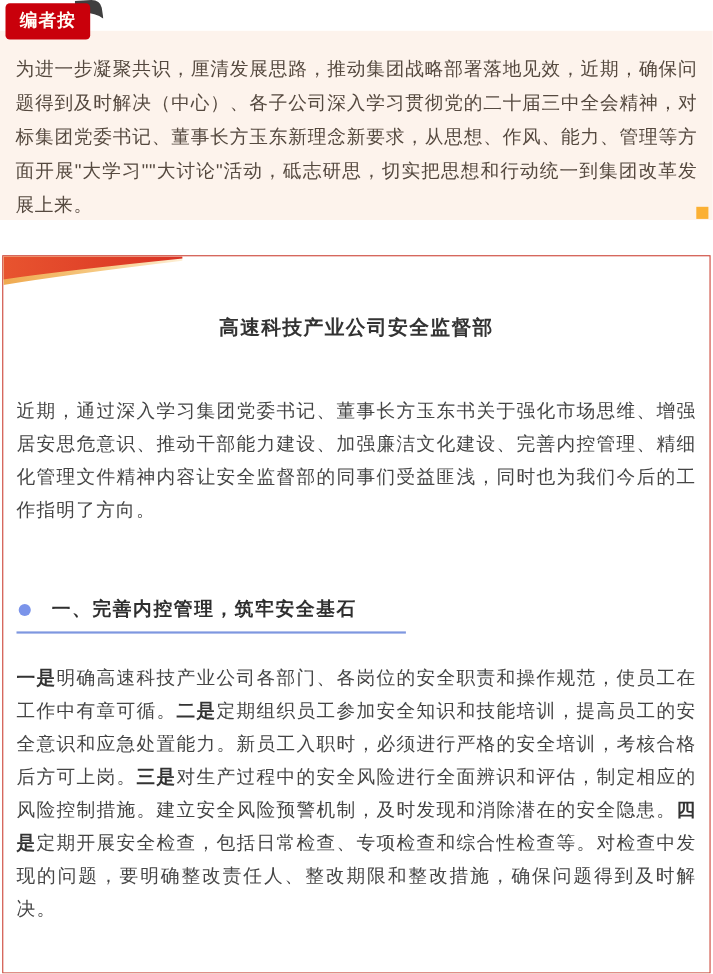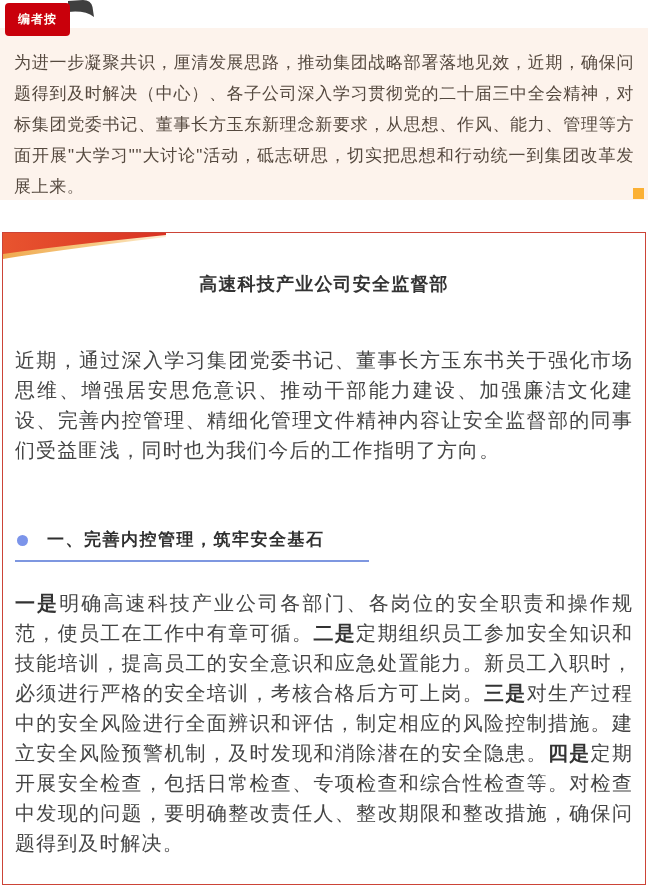--- a/index.html
+++ b/index.html
@@ -18,21 +18,21 @@
   html,body{margin:0;padding:0;}
   body{
     width:648px;height:885px;overflow:hidden;background:#ffffff;
     font-family:"Liberation Sans","DejaVu Sans",sans-serif;
     position:relative;
   }
   .editor-note-section{position:relative;padding-top:28px;}
   .badge{
     position:absolute;top:3px;left:5px;z-index:2;
     background:var(--badge-red);color:#fffdf6;
-    font-size:12px;font-weight:bold;letter-spacing:1px;
+    font-size:16px;font-weight:bold;letter-spacing:1px;
     padding:6px 13px;border-radius:4px;line-height:21px;
   }
   .badge-fold{position:absolute;top:0;left:68px;z-index:1;width:26px;height:17px;display:block;}
   .note-box{
     background:var(--note-background);
     height:172px;padding:19px 14px 0;position:relative;
   }
   .note-box p{
     margin:0;font-size:17px;line-height:31px;letter-spacing:0.6px;
     color:var(--note-text);text-align:justify;
@@ -43,24 +43,24 @@
   }
   .article-card{
     position:relative;margin:32px 2px 0;height:653px;
     border:1px solid var(--card-border-red);background:#ffffff;overflow:hidden;
   }
   .swoosh{position:absolute;top:0;left:0;width:163px;height:30px;display:block;}
   .card-title{
     margin:0;text-align:center;font-size:18px;font-weight:bold;
     color:var(--title-text);letter-spacing:1.2px;line-height:22px;
   }
-  .title-line1{margin-top:40px;}
+  .title-line1{margin-top:54px;}
   .title-line2{margin-top:23px;}
   .body-paragraph{
-    margin:0;padding:0 12px;font-size:20px;line-height:30px;
+    margin:0;padding:0 12px;font-size:17px;line-height:30px;
     letter-spacing:1.1px;color:var(--body-text);text-align:justify;
   }
   .body-paragraph strong{font-weight:bold;color:#333333;margin-top:24px;}
   .intro-paragraph{margin-top:50px;}
   .section-heading{
     display:flex;align-items:center;gap:19px;
     width:fit-content;margin:64px 0 0 12px;
     padding:0 44px 9px 2px;
     border-bottom:2px solid var(--heading-underline-blue);
   }

